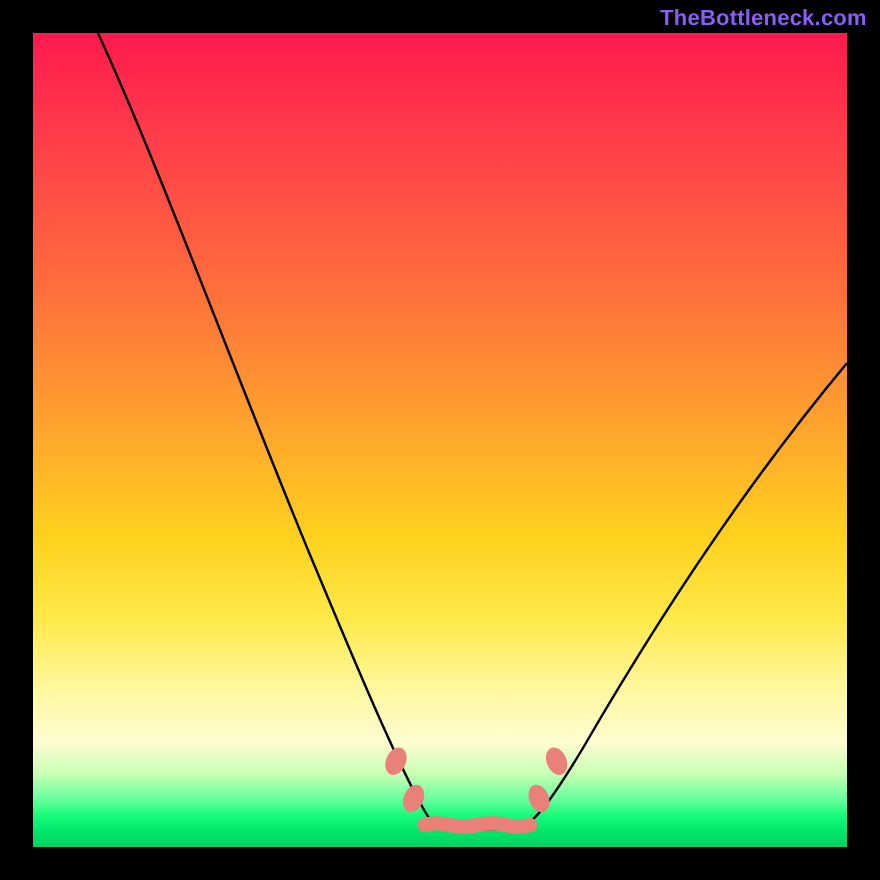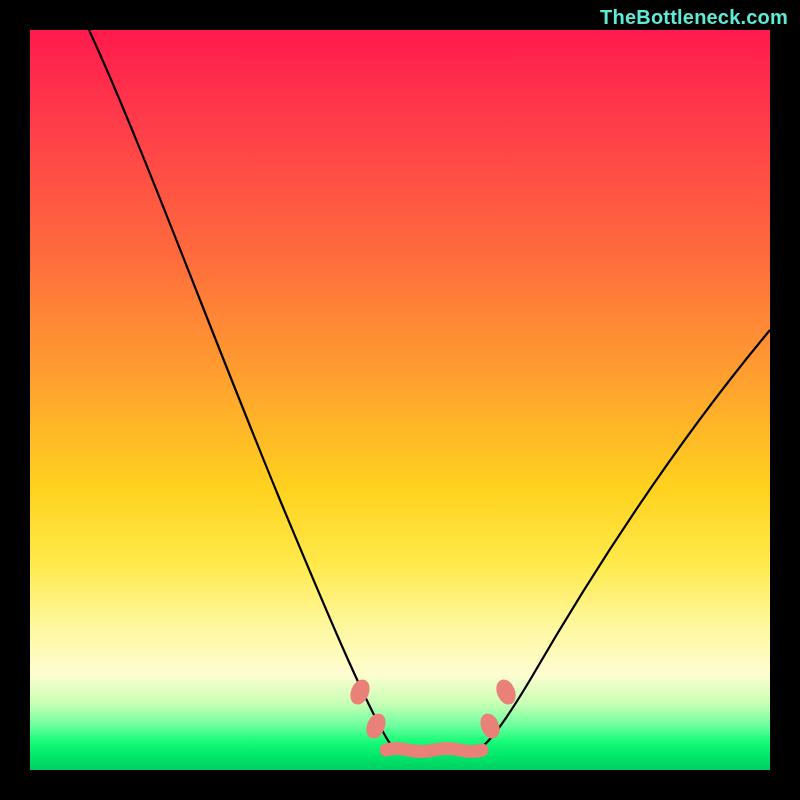--- a/index.html
+++ b/index.html
@@ -47,21 +47,21 @@
     );
   }
   svg.curves {
     position: absolute;
     inset: 0;
   }
   .attribution {
     position: absolute;
     top: 6px;
     right: 12px;
-    color: #5eead4;
+    color: #8b5cf6;
     font-size: 20px;
     font-weight: 600;
     letter-spacing: 0.2px;
     user-select: none;
   }
 </style>
 </head>
 <body>
 
 <div class="frame">

